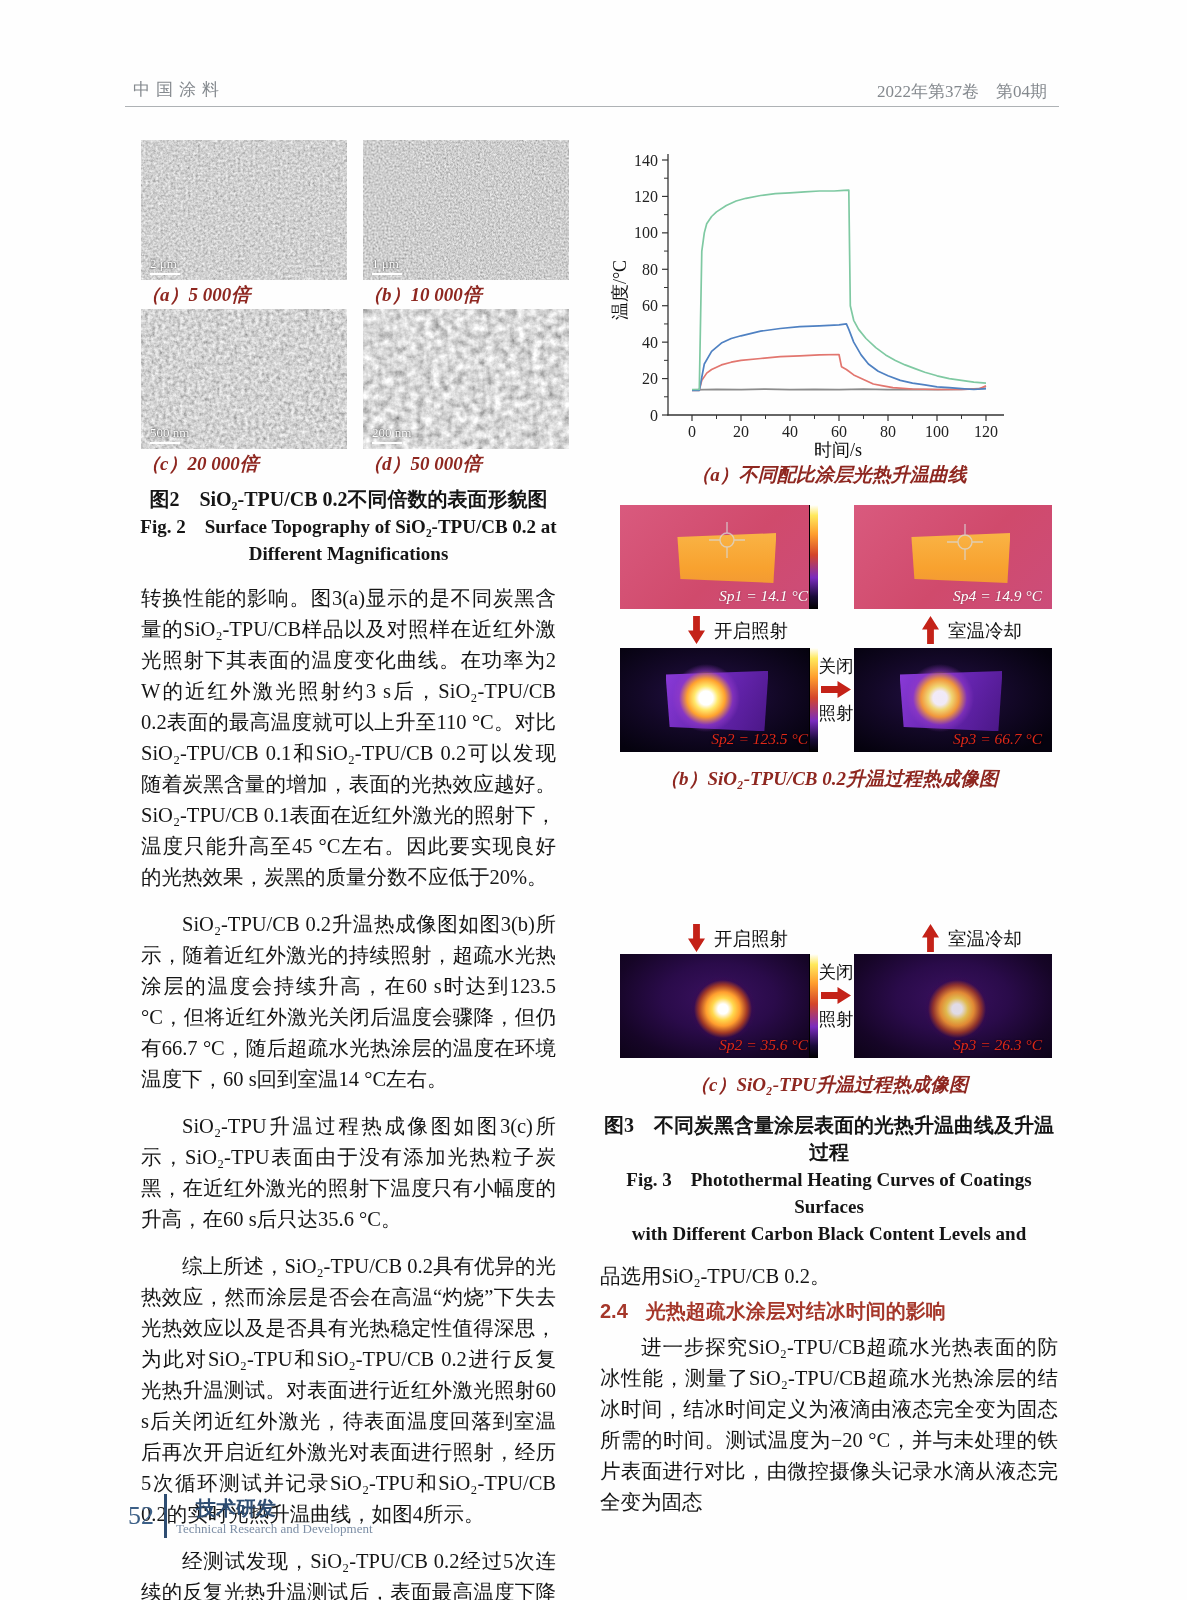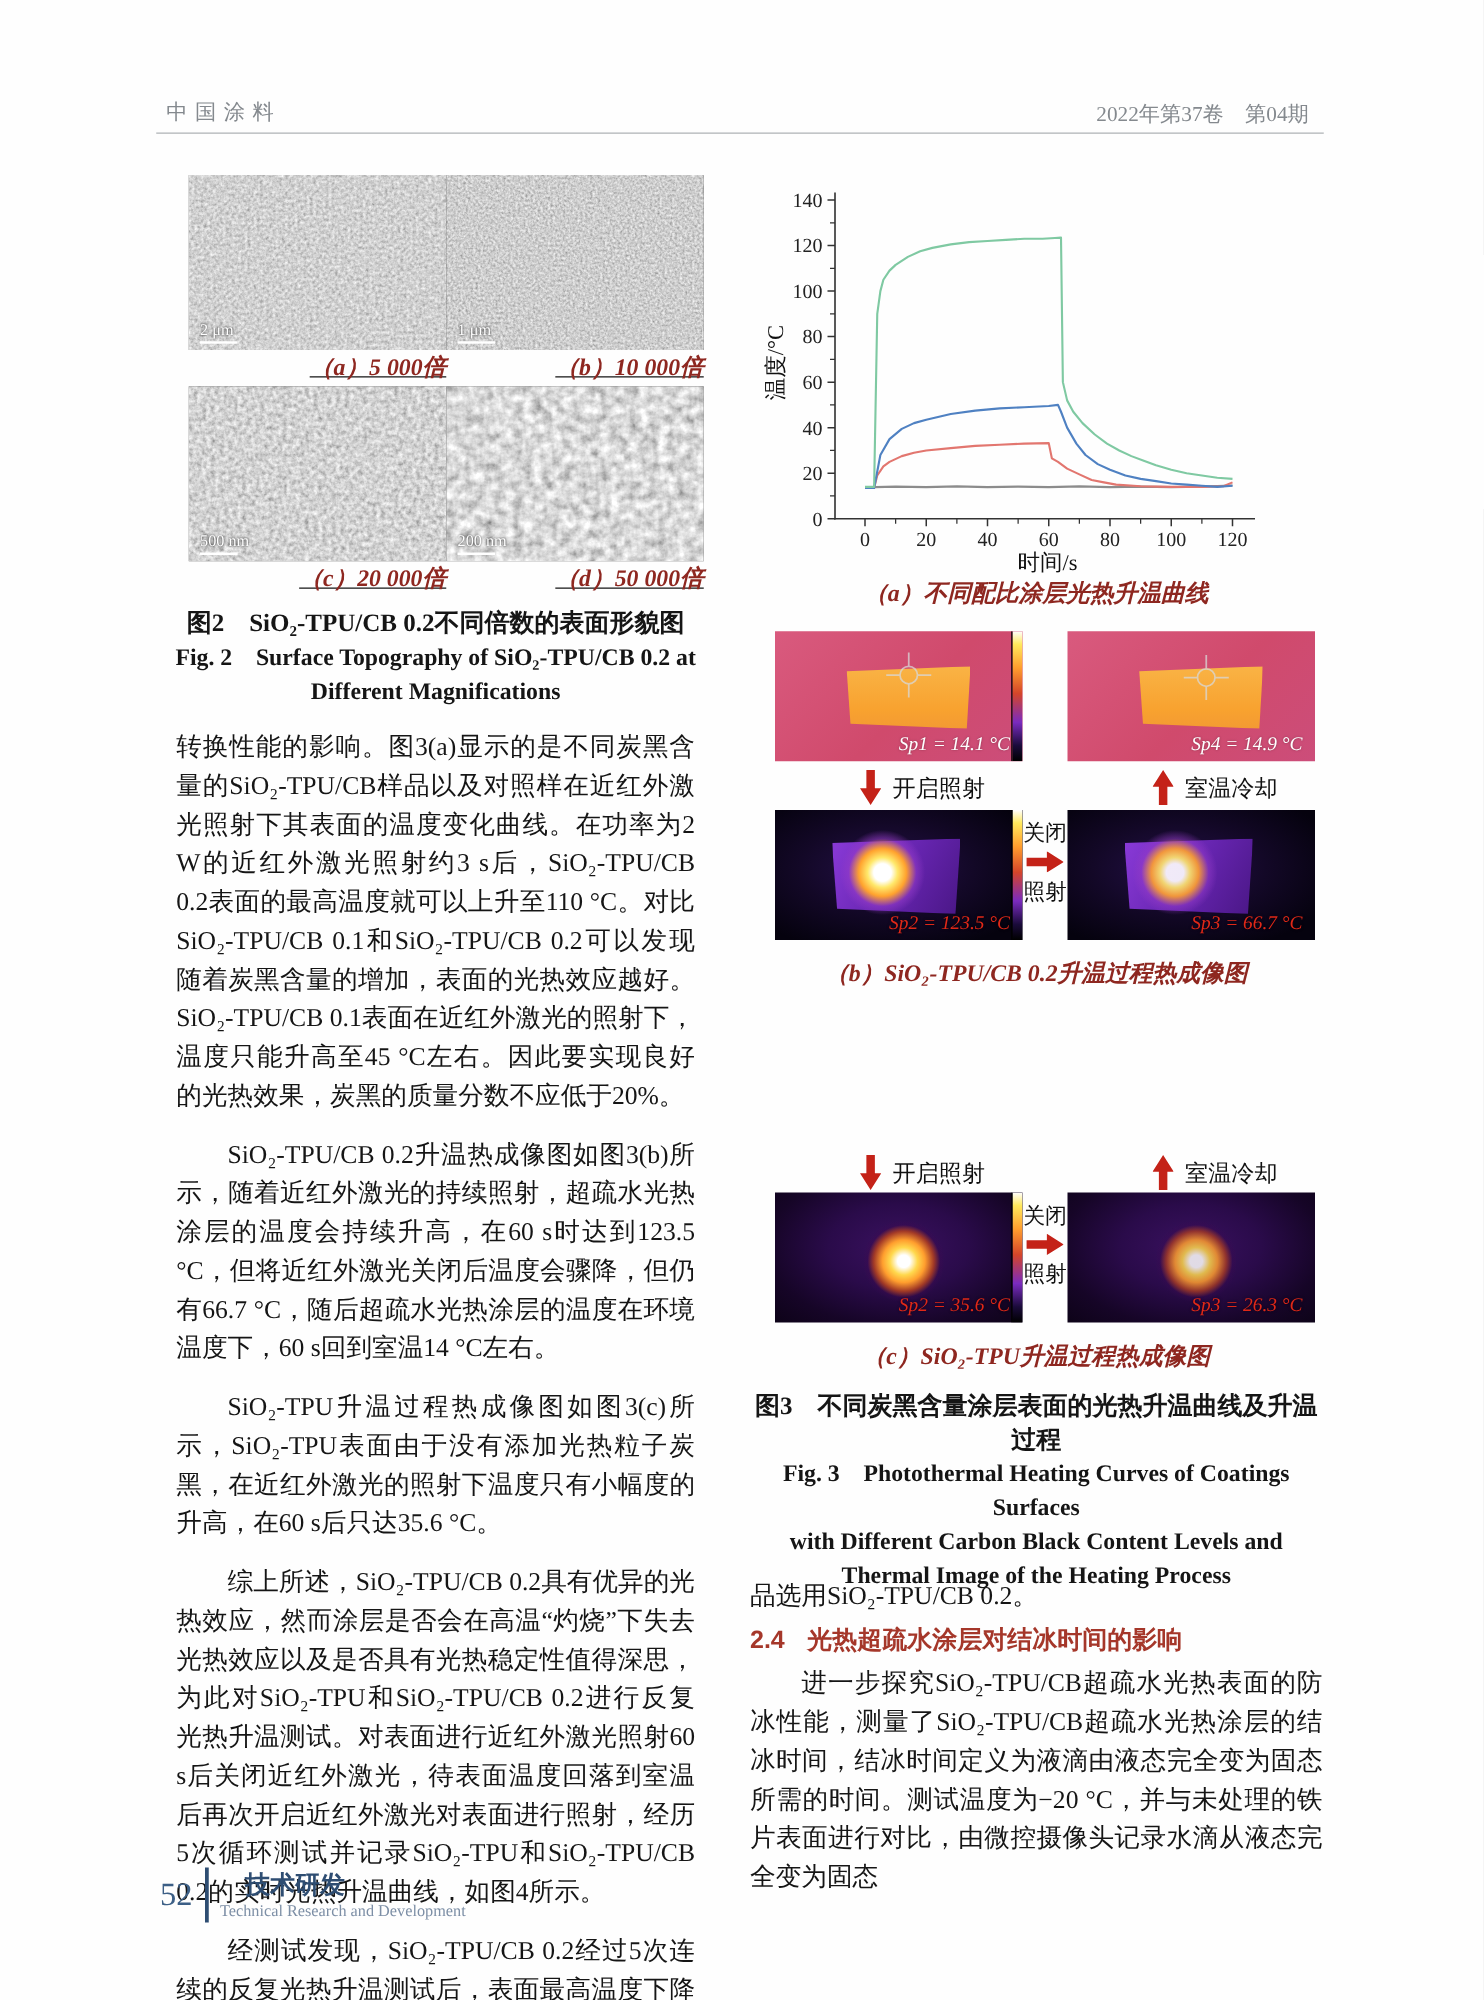--- a/index.html
+++ b/index.html
@@ -6,28 +6,28 @@
   .page{position:relative;width:1187px;height:1600px;background:#fefefe;margin:0 auto;overflow:hidden;
         font-family:"Liberation Serif","DejaVu Serif",serif;color:#151515;}
   
   .hdr-left{position:absolute;left:133px;top:78px;font-size:17px;color:#84898e;letter-spacing:6px;}
   .hdr-right{position:absolute;right:140px;top:80px;font-size:17px;color:#84898e;}
   .hdr-rule{position:absolute;left:125px;right:128px;top:106px;height:1px;background:#aeb2b5;}
   
   .col-left{position:absolute;left:125px;top:140px;width:447px;}
   .col-right{position:absolute;left:600px;top:140px;width:458px;height:1460px;}
   
-  .sem-grid{display:grid;grid-template-columns:206px 206px;column-gap:0;margin-left:26px;text-decoration:underline;}
+  .sem-grid{display:grid;grid-template-columns:206px 206px;column-gap:16px;margin-left:16px;}
   .sem-cell{position:relative;}
   .sem-img{position:relative;width:206px;height:140px;background:#6e6e6e;overflow:hidden;}
   .sem-img svg{display:block;width:100%;height:100%;}
   .scalebar{position:absolute;left:9px;bottom:5px;color:#fff;font-size:13px;line-height:14px;
             text-shadow:0 0 2px #000;}
   .scalebar .bar{width:30px;height:2px;background:#fff;margin-top:2px;}
-  .sem-label{height:29px;line-height:29px;text-align:right;}
+  .sem-label{height:29px;line-height:29px;text-align:left;}
   .red-cap{color:#8e2720;font-style:italic;font-size:19px;font-weight:600;}
   .fig-caption{margin-top:8px;text-align:center;font-weight:bold;line-height:27px;}
   .fig-caption .zh{font-size:20px;}
   .fig-caption .en{font-size:19px;}
   
   .bodytext{margin-top:16px;font-size:20.5px;line-height:31px;text-align:justify;}
   .bodytext p{margin:16px;}
   .bodytext p.ind{text-indent:2em;}
   
   .chart-area{position:absolute;left:10px;top:0;width:440px;height:318px;}
@@ -335,21 +335,20 @@
         <div class="glow-small" style="opacity:.85;"></div>
         <div class="sp red">Sp3 = 26.3 °C</div>
       </div>
     </div>
     <div class="panel-cap red-cap" style="top:932px;">（c）SiO₂-TPU升温过程热成像图</div>
 
     <div class="fig3-cap" style="top:972px;">
       <div style="font-size:20px;">图3　不同炭黑含量涂层表面的光热升温曲线及升温过程</div>
       <div style="font-size:19px;">Fig. 3　Photothermal Heating Curves of Coatings Surfaces</div>
       <div style="font-size:19px;">with Different Carbon Black Content Levels and</div>
-      <div style="font-size:19px;">Thermal Image of the Heating Process</div>
     </div>
 
     <div class="cont-line" style="top:1122px;">品选用SiO₂-TPU/CB 0.2。</div>
     <div class="sec-head" style="top:1158px;">
       <span class="num">2.4</span><span>光热超疏水涂层对结冰时间的影响</span>
     </div>
     <div class="rc-par" style="top:1192px;">进一步探究SiO₂-TPU/CB超疏水光热表面的防冰性能，测量了SiO₂-TPU/CB超疏水光热涂层的结冰时间，结冰时间定义为液滴由液态完全变为固态所需的时间。测试温度为−20 °C，并与未处理的铁片表面进行对比，由微控摄像头记录水滴从液态完全变为固态</div>
   </div>
 
   <div class="footer">

